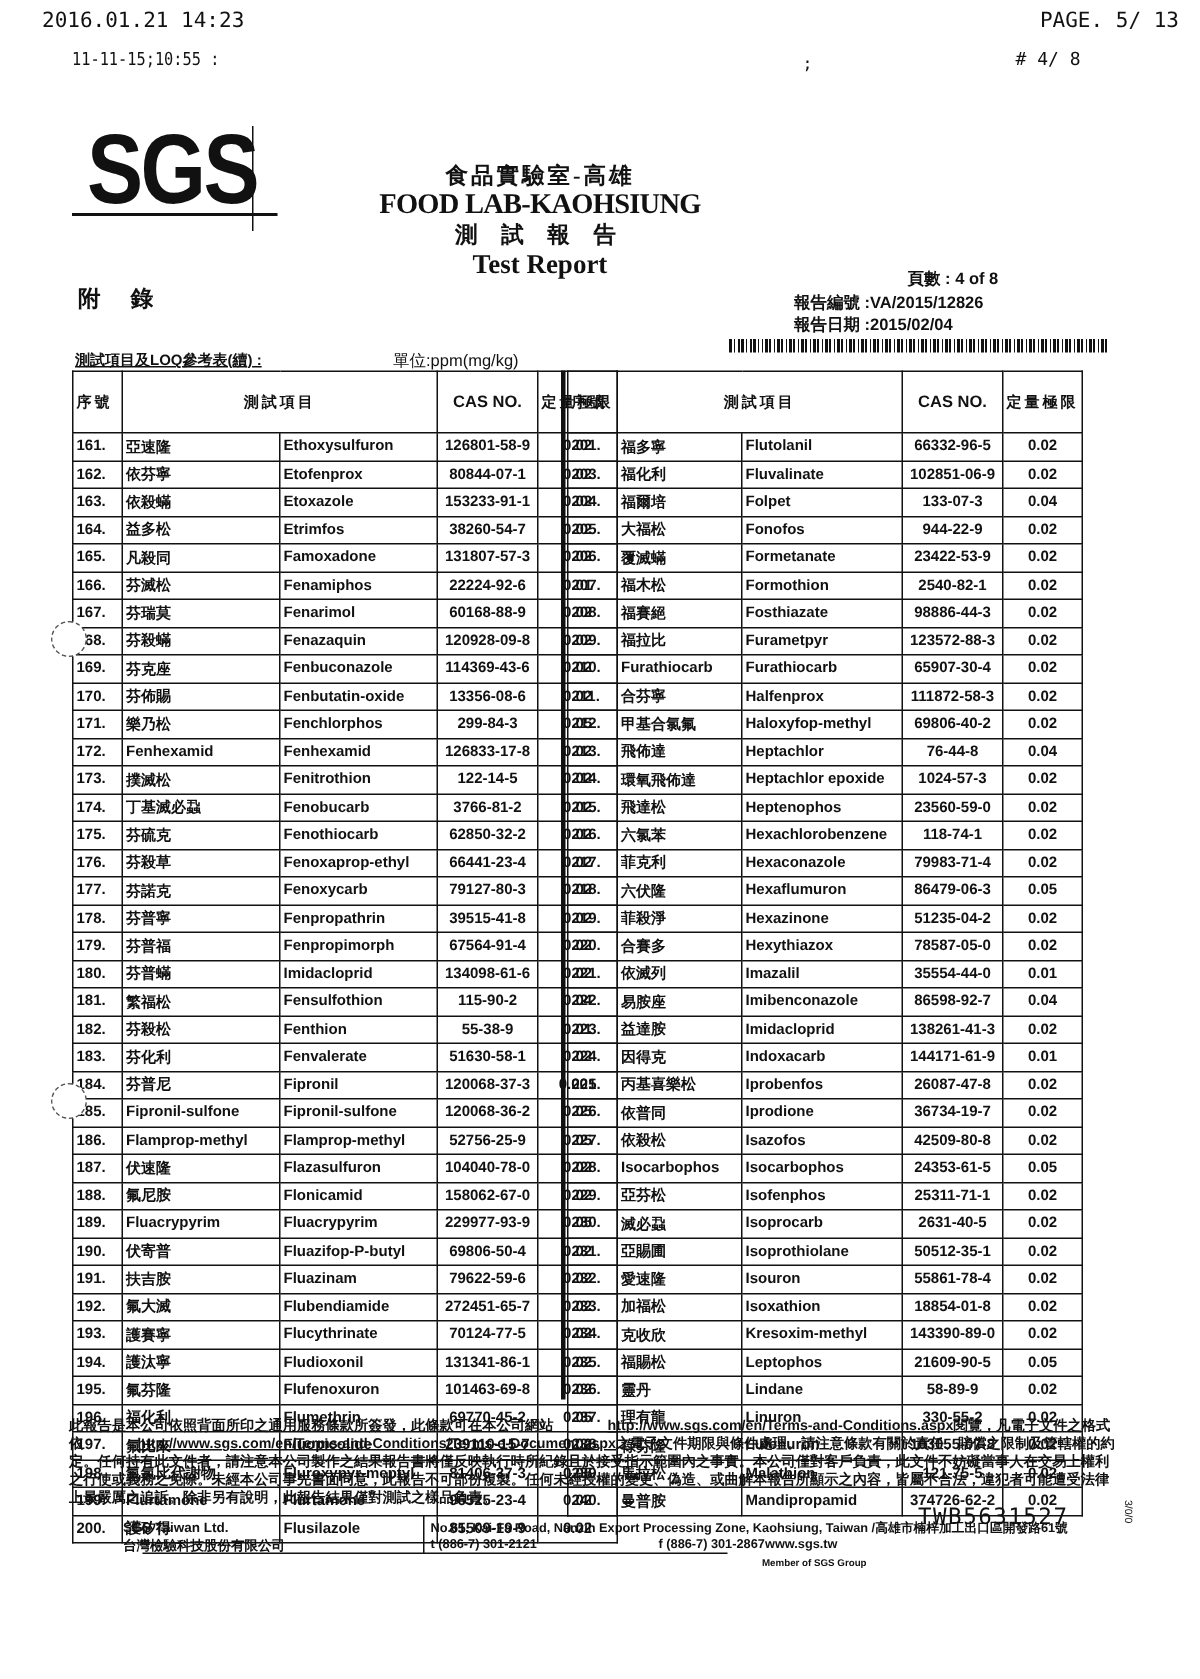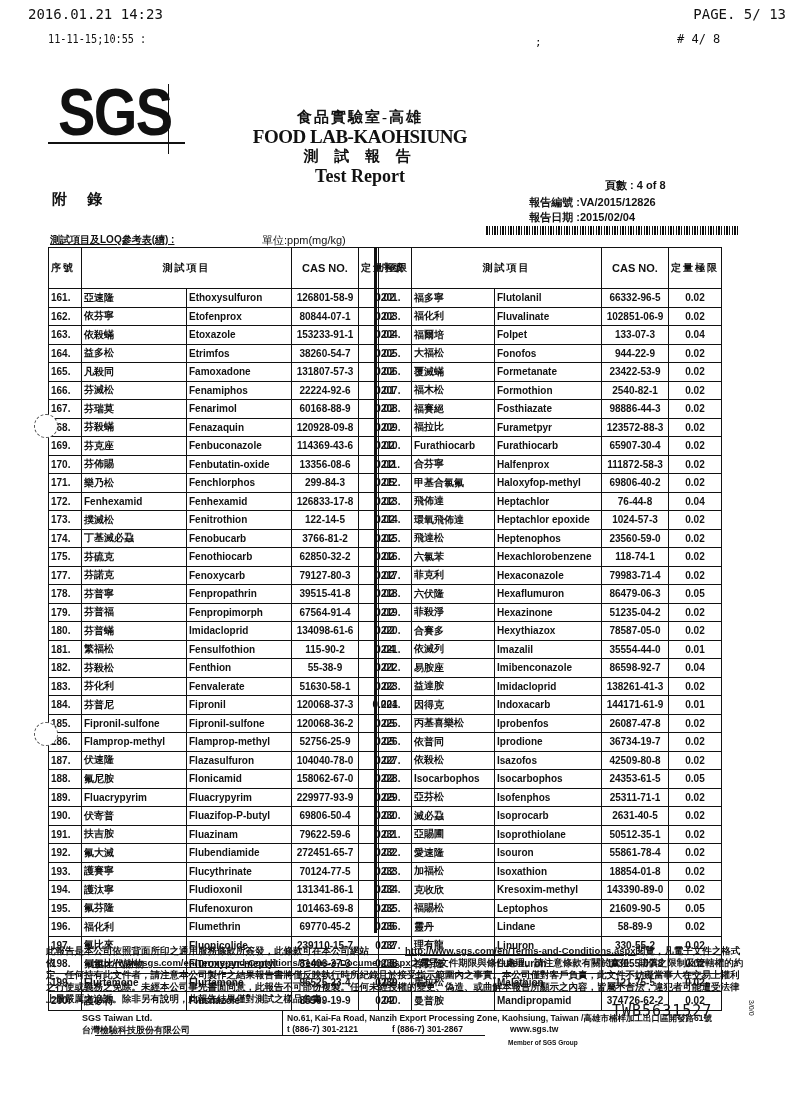--- a/index.html
+++ b/index.html
@@ -48,21 +48,21 @@
 
   .notice { left: 46px; top: 945px; width: 700px; font-size: 9.5px; line-height: 12px; font-weight: bold; }
   .notice .link { text-decoration: underline; padding-left: 36px; }
   .twb { left: 612px; top: 1002px; font-size: 15px; letter-spacing: 1px; }
   .side { left: 748px; top: 1000px; font-size: 7px; writing-mode: vertical-rl; }
   .f-co { left: 82px; top: 1012px; width: 180px; text-align: left; font-size: 9px; font-weight: bold; line-height: 12px; }
   .f-vline { left: 282px; top: 1010px; width: 1px; height: 26px; background: #111; }
   .f-hline { left: 95px; top: 1035px; width: 390px; height: 1px; background: #111; }
   .f-addr { left: 287px; top: 1012px; font-size: 8.5px; font-weight: bold; line-height: 12px; white-space: nowrap; }
   .f-tel { left: 287px; top: 1024px; font-size: 8.5px; font-weight: bold; }
-  .f-fax { left: 392px; top: 1024px; font-size: 8.5px; font-weight: bold; }
+  .f-fax { left: 439px; top: 1024px; font-size: 8.5px; font-weight: bold; }
   .f-web { left: 510px; top: 1024px; font-size: 8.5px; font-weight: bold; }
   .f-member { left: 508px; top: 1039px; font-size: 6.5px; font-weight: bold; }
   .punch { position: absolute; width: 22px; height: 22px; border-radius: 50%; background: #fff; border: 1px dashed #555; }
 </style>
 </head>
 <body>
 
 <div class="abs fax1 mono">2016.01.21  14:23</div>
 <div class="abs faxpage mono">PAGE.  5/ 13</div>
 <div class="abs fax2 mono">11-11-15;10:55  :</div>
@@ -199,20 +199,27 @@
         <td class="c-zh">丁基滅必蝨</td>
         <td class="c-en">Fenobucarb</td>
         <td class="c-cas">3766-81-2</td>
         <td class="c-loq">0.02</td>
       </tr>
       <tr>
         <td class="c-no">175.</td>
         <td class="c-zh">芬硫克</td>
         <td class="c-en">Fenothiocarb</td>
         <td class="c-cas">62850-32-2</td>
+        <td class="c-loq">0.02</td>
+      </tr>
+      <tr>
+        <td class="c-no">176.</td>
+        <td class="c-zh">芬殺草</td>
+        <td class="c-en">Fenoxaprop-ethyl</td>
+        <td class="c-cas">66441-23-4</td>
         <td class="c-loq">0.02</td>
       </tr>
       <tr>
         <td class="c-no">177.</td>
         <td class="c-zh">芬諾克</td>
         <td class="c-en">Fenoxycarb</td>
         <td class="c-cas">79127-80-3</td>
         <td class="c-loq">0.02</td>
       </tr>
       <tr>

